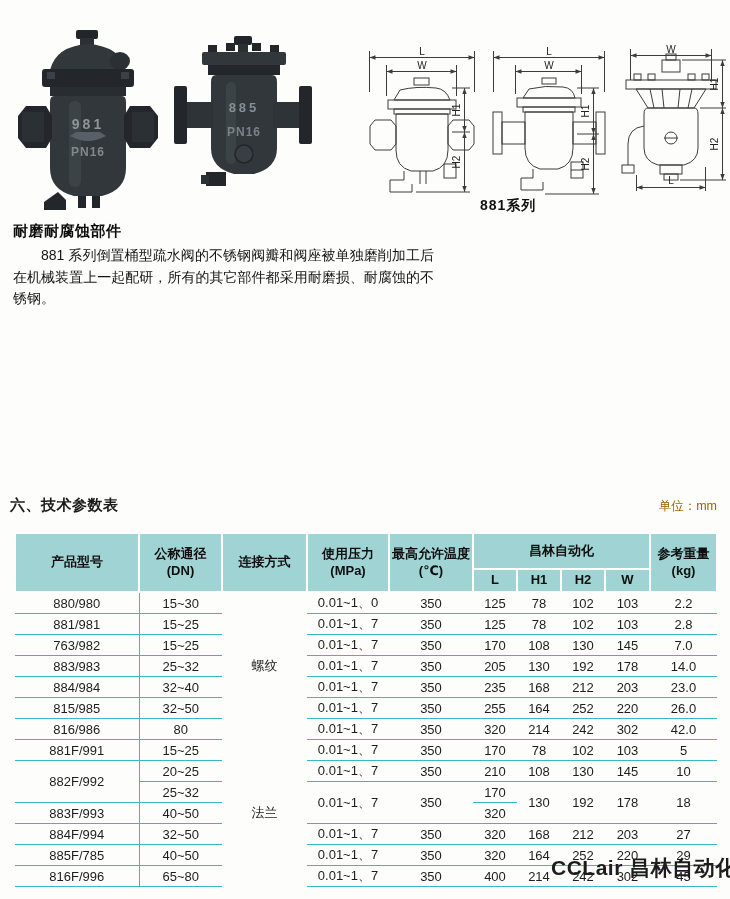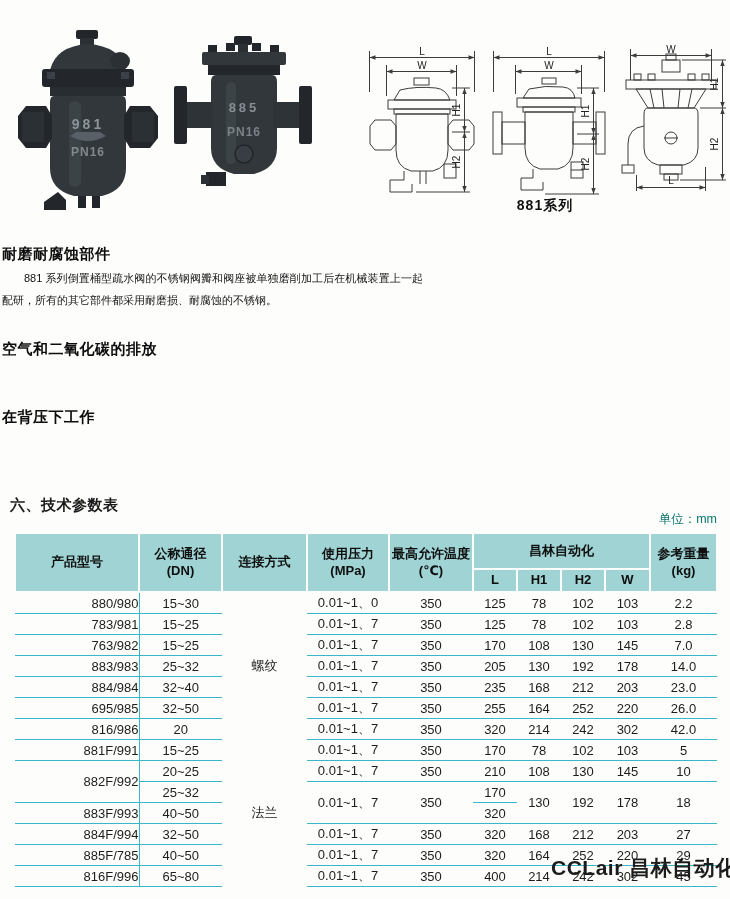--- a/index.html
+++ b/index.html
@@ -1,39 +1,39 @@
 <!DOCTYPE html>
 <html><head>
 <meta charset="utf-8">
 <style>
   html,body{margin:0;padding:0;}
   body{width:730px;height:899px;position:relative;background:#fdfdfc;
        font-family:"Liberation Sans","DejaVu Sans",sans-serif;color:#1a1a1a;overflow:hidden;}
   
   .photo{position:absolute;}
   .drawing{position:absolute;}
-  .draw-caption{position:absolute;left:480px;top:197px;width:130px;text-align:center;
+  .draw-caption{position:absolute;left:480px;top:197px;width:130px;text-align:left;
                 font-size:14px;font-weight:bold;color:#111;letter-spacing:1px;}
   
-  .section{position:absolute;left:2px;width:421px;margin-top:23px;}
+  .section{position:absolute;left:13px;width:421px;}
   .section h3{margin:0;font-size:15px;font-weight:bold;color:#0d0d0d;letter-spacing:0.5px;}
-  .section p{margin:4px 0 0 0;font-size:11px;line-height:21.5px;text-indent:2em;
+  .section p{margin:4px 0 0 0;font-size:14px;line-height:21.5px;text-indent:2em;
              text-align:justify;color:#141414;}
   
   .tbl-title{position:absolute;left:10px;top:496px;font-size:15px;font-weight:bold;letter-spacing:0.5px;text-align:center;}
-  .unit-label{position:absolute;right:13px;top:511px;font-size:12.5px;color:#0f766e;}
+  .unit-label{position:absolute;right:13px;top:498px;font-size:12.5px;color:#a16207;}
   table.params{position:absolute;left:14px;top:532px;width:702px;border-collapse:collapse;
                table-layout:fixed;}
   table.params th{background:#a0d4d4;border:2px solid #fdfdfc;font-size:13px;font-weight:bold;
                   color:#0e0e0e;padding:0;line-height:1.3;}
   table.params thead tr.hr1{height:36px;}
   table.params thead tr.hr2{height:23px;}
   table.params td{height:20px;padding:0;text-align:center;font-size:13px;color:#1d1d1d;
                   border-bottom:1px solid #38b7c8;}
-  table.params td.c-model{border-right:1px solid #38b7c8;text-align:right;}
+  table.params td.c-model{border-right:1px solid #38b7c8;}
   table.params td.c-conn{border-bottom:none;}
   .watermark{position:absolute;left:551px;top:854px;font-size:21px;font-weight:bold;
              color:#1c1c1c;letter-spacing:0.5px;white-space:nowrap;}
   svg text{font-family:"Liberation Sans","DejaVu Sans",sans-serif;}
 </style>
 </head>
 <body>
 
 <svg class="photo" style="left:14px;top:28px" width="148" height="182" viewBox="0 0 148 182">
   <rect x="62" y="2" width="22" height="9" rx="2" fill="#22262a"></rect>
@@ -210,25 +210,23 @@
 </svg>
 
 <div class="draw-caption">881系列</div>
 
 <div class="section" style="top:222px">
   <h3>耐磨耐腐蚀部件</h3>
   <p>881 系列倒置桶型疏水阀的不锈钢阀瓣和阀座被单独磨削加工后在机械装置上一起配研，所有的其它部件都采用耐磨损、耐腐蚀的不锈钢。</p>
 </div>
 
 <div class="section" style="top:317px">
-  <h3>空气和二氧化碳的排放</h3>
 </div>
 
 <div class="section" style="top:385px">
-  <h3>在背压下工作</h3>
 </div>
 
 <div class="tbl-title">六、技术参数表</div>
 <div class="unit-label">单位：mm</div>
 
 <table class="params">
   <colgroup>
     <col style="width:124px">
       <col style="width:83px">
       <col style="width:85px">
@@ -276,21 +274,21 @@
       <td class="c-conn" rowspan="7">螺纹</td>
       <td>0.01~1、0</td>
       <td>350</td>
       <td>125</td>
       <td>78</td>
       <td>102</td>
       <td>103</td>
       <td>2.2</td>
     </tr>
     <tr>
-      <td class="c-model">783/981</td>
+      <td class="c-model">881/981</td>
       <td>15~25</td>
       <td>0.01~1、7</td>
       <td>350</td>
       <td>125</td>
       <td>78</td>
       <td>102</td>
       <td>103</td>
       <td>2.8</td>
     </tr>
     <tr>
@@ -320,33 +318,33 @@
       <td>32~40</td>
       <td>0.01~1、7</td>
       <td>350</td>
       <td>235</td>
       <td>168</td>
       <td>212</td>
       <td>203</td>
       <td>23.0</td>
     </tr>
     <tr>
-      <td class="c-model">695/985</td>
+      <td class="c-model">815/985</td>
       <td>32~50</td>
       <td>0.01~1、7</td>
       <td>350</td>
       <td>255</td>
       <td>164</td>
       <td>252</td>
       <td>220</td>
       <td>26.0</td>
     </tr>
     <tr>
       <td class="c-model">816/986</td>
-      <td>20</td>
+      <td>80</td>
       <td>0.01~1、7</td>
       <td>350</td>
       <td>320</td>
       <td>214</td>
       <td>242</td>
       <td>302</td>
       <td>42.0</td>
     </tr>
     <tr>
       <td class="c-model">881F/991</td>

